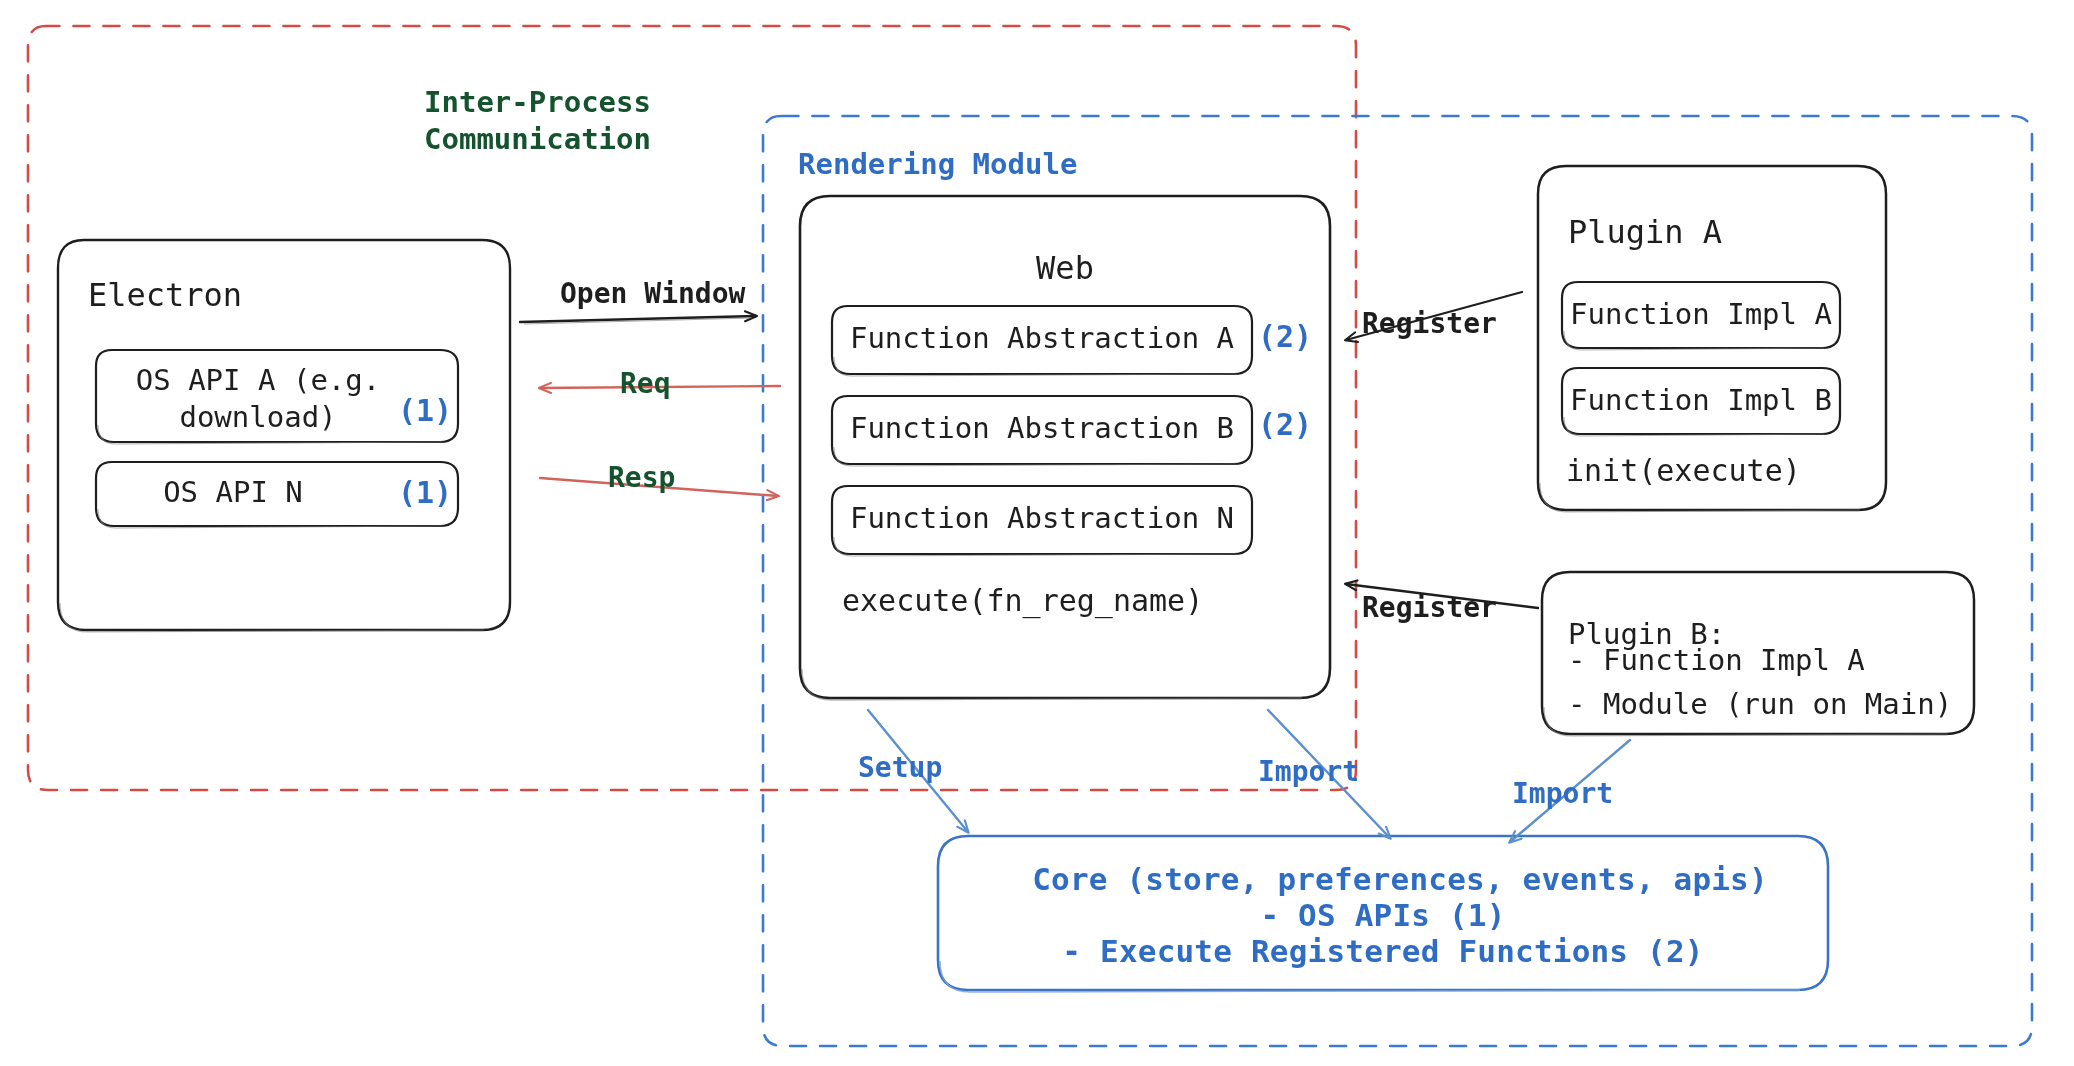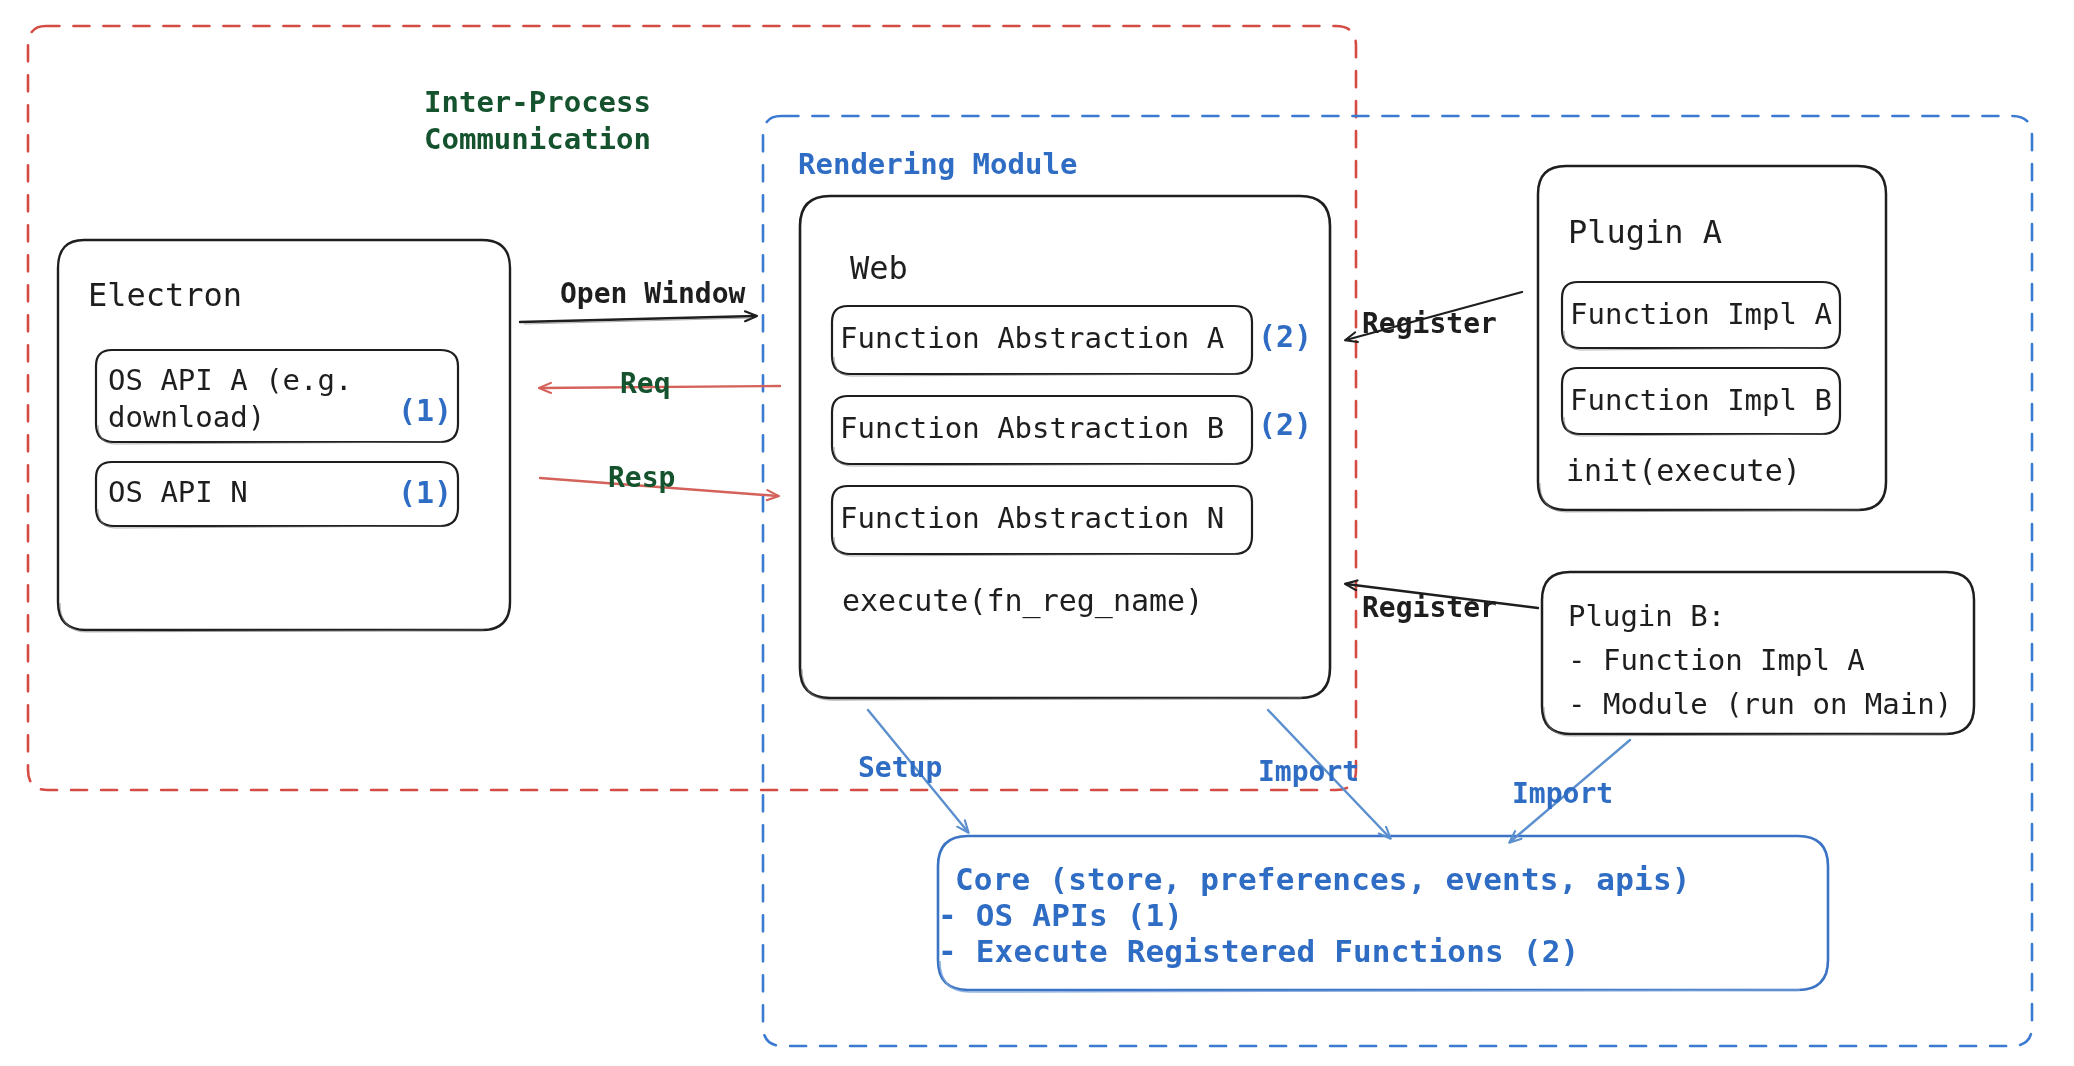--- a/index.html
+++ b/index.html
@@ -34,21 +34,21 @@
   .t-dark  { color: #1e1e1e; }
 
   .fs-region { font-size: 29px; font-weight: 700; }
   .fs-box    { font-size: 32px; }
   .fs-inner  { font-size: 29px; }
   .fs-arrow  { font-size: 28px; font-weight: 700; }
   .fs-note   { font-size: 30px; }
   .fs-mark   { font-size: 30px; font-weight: 700; }
   .fs-core   { font-size: 31px; font-weight: 700; letter-spacing: 0.2px; }
 
-  .center { text-align: left; }
+  .center { text-align: center; }
   .region-label { font-weight: 700; }
 </style>
 </head>
 <body>
 
 <div id="canvas">
 
   <svg class="layer" viewBox="0 0 2074 1066">
     <defs>
       <marker id="ah-dark" markerWidth="16" markerHeight="16" refX="12" refY="6" orient="auto" markerUnits="userSpaceOnUse">
@@ -191,21 +191,21 @@
   <div class="lbl fs-inner t-dark center" style="left:840px; top:410px; width:404px;">Function Abstraction B</div>
   <div class="lbl fs-mark t-blue" style="left:1258px; top:406px;">(2)</div>
   <div class="lbl fs-inner t-dark center" style="left:840px; top:500px; width:404px;">Function Abstraction N</div>
   <div class="lbl fs-note t-dark" style="left:842px; top:582px;">execute(fn_reg_name)</div>
 
   <div class="lbl fs-box t-dark" style="left:1568px; top:212px;">Plugin A</div>
   <div class="lbl fs-inner t-dark center" style="left:1570px; top:296px; width:262px;">Function Impl A</div>
   <div class="lbl fs-inner t-dark center" style="left:1570px; top:382px; width:262px;">Function Impl B</div>
   <div class="lbl fs-note t-dark" style="left:1566px; top:452px;">init(execute)</div>
 
-  <div class="lbl fs-inner t-dark" style="left:1568px; top:598px;">Plugin B:</div>
+  <div class="lbl fs-inner t-dark" style="left:1568px; top:616px;">Plugin B:</div>
   <div class="lbl fs-inner t-dark" style="left:1568px; top:642px;">- Function Impl A</div>
   <div class="lbl fs-inner t-dark" style="left:1568px; top:686px;">- Module (run on Main)</div>
 
   <div class="lbl fs-core t-blue center" style="left:938px; top:860px; width:890px;padding-left:17px;">Core (store, preferences, events, apis)</div>
   <div class="lbl fs-core t-blue center" style="left:938px; top:896px; width:890px;">- OS APIs (1)</div>
   <div class="lbl fs-core t-blue center" style="left:938px; top:932px; width:890px;">- Execute Registered Functions (2)</div>
 
   <div class="lbl fs-arrow t-dark" style="left:560px; top:276px;">Open Window</div>
   <div class="lbl fs-arrow t-red" style="left:620px; top:366px;">Req</div>
   <div class="lbl fs-arrow t-red" style="left:608px; top:460px;">Resp</div>

